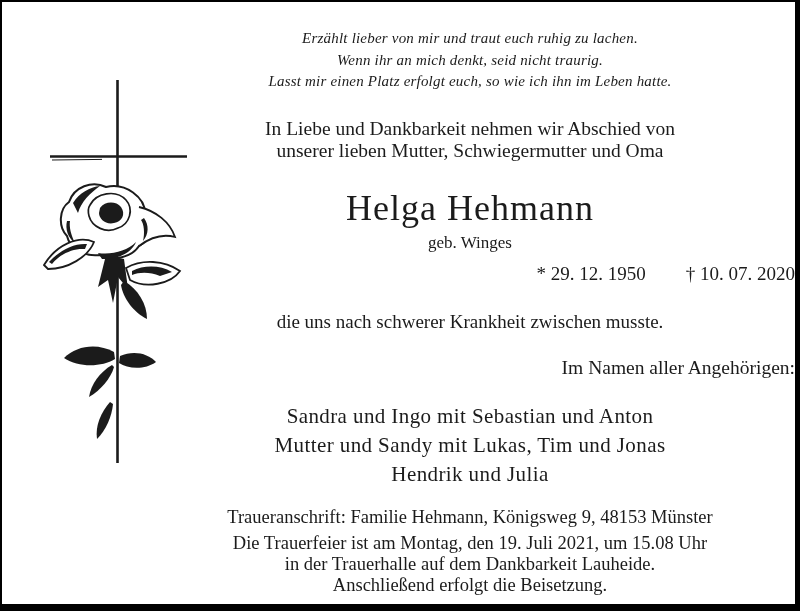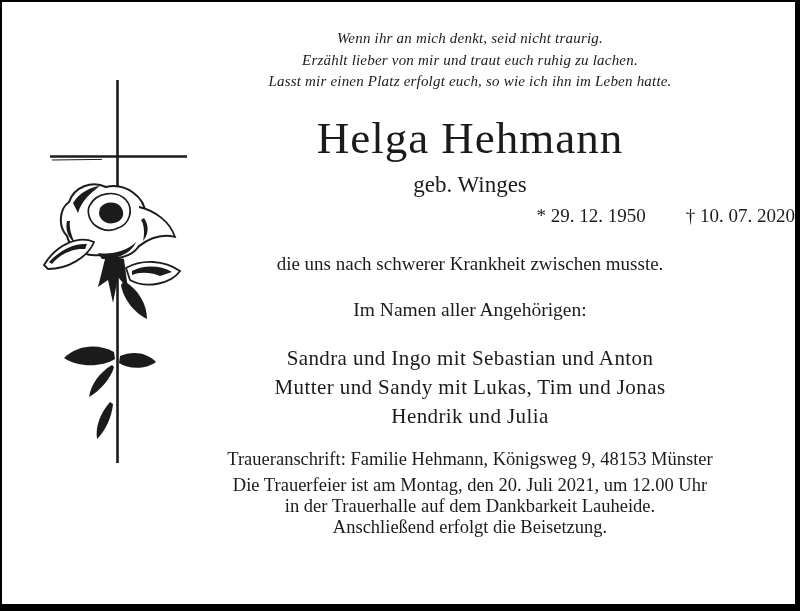--- a/index.html
+++ b/index.html
@@ -36,46 +36,47 @@
     line-height: 21.5px;
     letter-spacing: 0.2px;
   }
   .intro {
     margin-top: 25px;
     font-size: 19.5px;
     line-height: 22.5px;
   }
   .deceased-name {
     margin-top: 21px;
-    font-size: 45px;
+    font-size: 36px;
     line-height: 48px;
     letter-spacing: 1px;
   }
   .maiden {
-    margin-top: 14px;
-    font-size: 23px;
+    margin-top: 2px;
+    font-size: 17px;
     line-height: 18px;
   }
   .dates {
     margin-top: 12px;
     font-size: 19px;
     line-height: 20px;
     display: flex;
     justify-content: flex-end;
     gap: 40px;
   }
   .circumstance {
     margin-top: 27px;
     font-size: 19px;
     line-height: 21px;
   }
   .mourners-heading {
     margin-top: 25px;
     font-size: 19.5px;
     line-height: 21px;
+    text-align: right;
   }
   .family {
     margin-top: 24px;
     font-size: 21px;
     line-height: 29px;
     letter-spacing: 0.4px;
   }
   .address {
     margin-top: 18px;
     font-size: 18.5px;
@@ -125,25 +126,29 @@
       <path d="M80,281 C93,275 108,278 116,287 C105,295 88,294 79,288 Z" fill="#1b1b1b"></path>
       <path d="M72,290 C60,297 51,309 49,322 C61,315 71,303 74,292 Z" fill="#1b1b1b"></path>
 
       <path d="M70,327 C61,337 55,351 57,364 C66,355 72,341 73,329 Z" fill="#1b1b1b"></path>
     </g>
   </svg>
 
   <div class="content">
 
     <div class="quote">
+      <div>Erzählt lieber von mir und traut euch ruhig zu lachen.</div>
       <div>Wenn ihr an mich denkt, seid nicht traurig.</div>
-      <div>Erzählt lieber von mir und traut euch ruhig zu lachen.</div>
       <div>Lasst mir einen Platz erfolgt euch, so wie ich ihn im Leben hatte.</div>
     </div>
 
+    <div class="intro">
+      <div>In Liebe und Dankbarkeit nehmen wir Abschied von</div>
+      <div>unserer lieben Mutter, Schwiegermutter und Oma</div>
+    </div>
 
     <div class="deceased-name">Helga Hehmann</div>
 
     <div class="maiden">geb. Winges</div>
 
     <div class="dates">
       <span>* 29. 12. 1950</span>
       <span>† 10. 07. 2020</span>
     </div>
 
@@ -153,19 +158,19 @@
 
     <div class="family">
       <div>Sandra und Ingo mit Sebastian und Anton</div>
       <div>Mutter und Sandy mit Lukas, Tim und Jonas</div>
       <div>Hendrik und Julia</div>
     </div>
 
     <div class="address">Traueranschrift: Familie Hehmann, Königsweg 9, 48153 Münster</div>
 
     <div class="service">
-      <div>Die Trauerfeier ist am Montag, den 20. Juli 2021, um 12.00 Uhr</div>
+      <div>Die Trauerfeier ist am Montag, den 19. Juli 2021, um 15.08 Uhr</div>
       <div>in der Trauerhalle auf dem Dankbarkeit Lauheide.</div>
       <div>Anschließend erfolgt die Beisetzung.</div>
     </div>
 
   </div>
 </div>
 
 </body></html>

